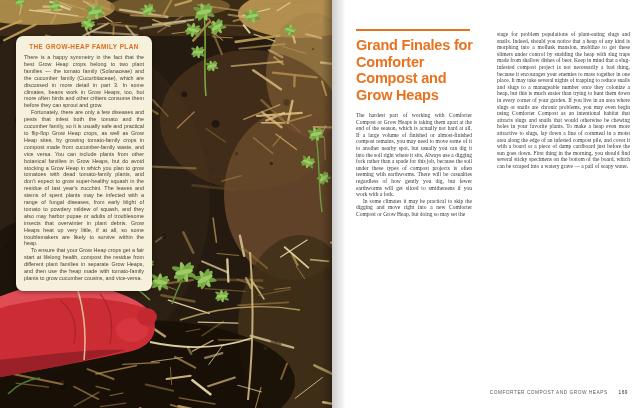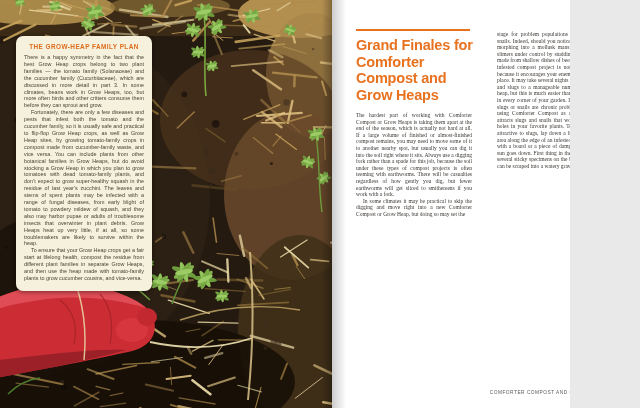--- a/index.html
+++ b/index.html
@@ -1,16 +1,16 @@
 <!DOCTYPE html>
 <html><head>
 <meta charset="utf-8">
 <style>
   html,body{margin:0;padding:0;background:#e9e9e9;}
-  .spread{position:relative;width:570px;height:408px;background:#ffffff;overflow:hidden;
+  .spread{position:relative;width:640px;height:408px;background:#ffffff;overflow:hidden;
           font-family:"Liberation Serif",serif;}
   
   .page-left{position:absolute;left:0;top:0;width:332px;height:408px;overflow:hidden;}
   .page-left svg{display:block;}
   .photo-edge{position:absolute;right:0;top:0;width:10px;height:100%;
               background:linear-gradient(to right,rgba(0,0,0,0),rgba(0,0,0,.28));}
   .sidebar{position:absolute;left:16px;top:36px;width:136px;box-sizing:border-box;
            background:#f6f1dc;border-radius:7px;padding:7px 8px 9px 8px;
            box-shadow:0 1px 4px rgba(0,0,0,.45);}
   .sidebar-heading{font-family:"Liberation Sans",sans-serif;font-weight:bold;

